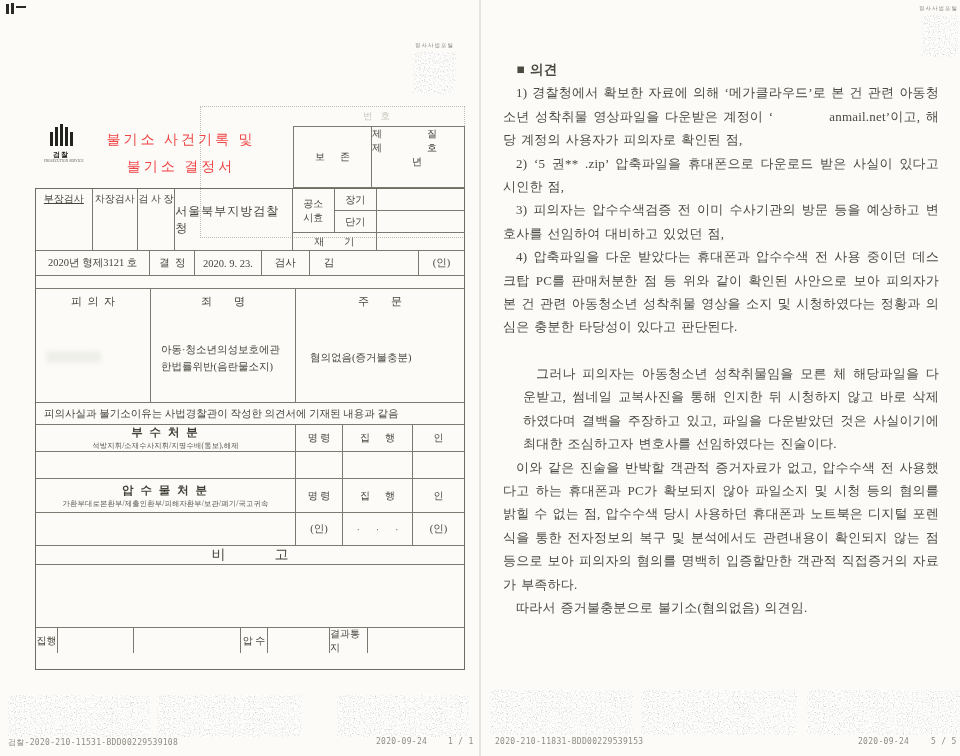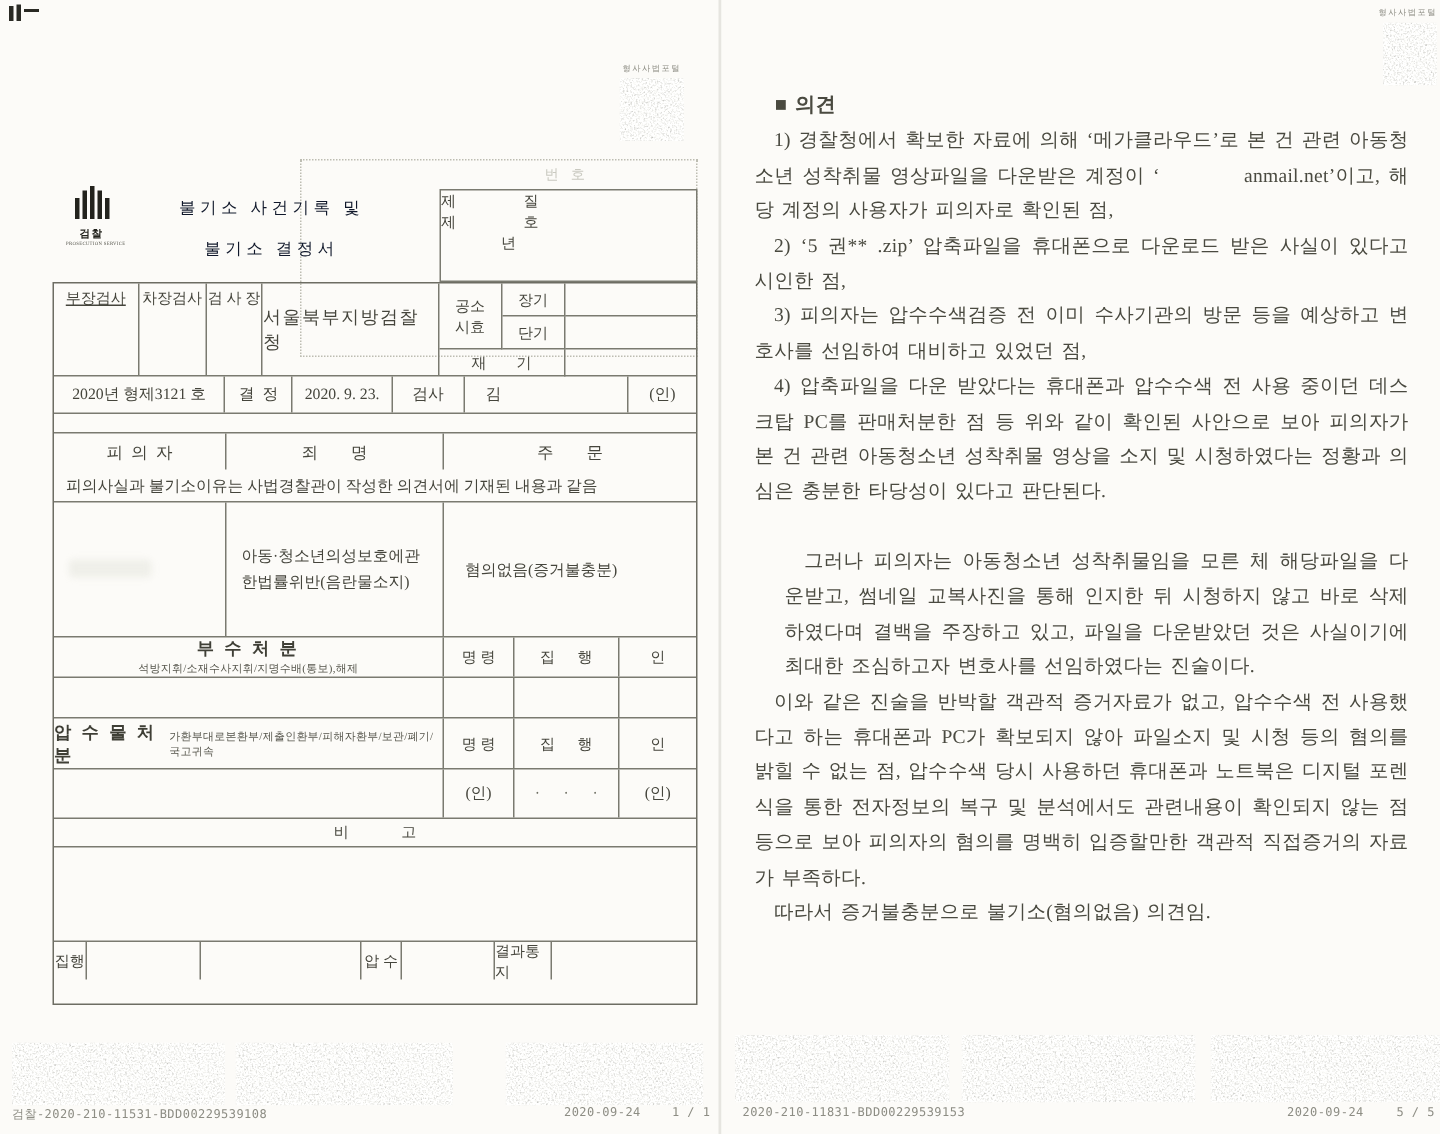--- a/index.html
+++ b/index.html
@@ -16,21 +16,21 @@
   .scribble i{position:absolute;background:#2a2a24;display:block;}
   .noise{position:absolute;overflow:hidden;}
   .noise svg{display:block;width:100%;height:100%;}
   .stamp-label{position:absolute;font-family:"Liberation Sans","DejaVu Sans",sans-serif;
                font-size:5.5px;color:#8a8a80;letter-spacing:1px;white-space:nowrap;}
   .faint-note{position:absolute;color:#c9c9c0;filter:blur(.5px);font-size:9.5px;letter-spacing:8px;}
   .smudge{position:absolute;background:#efefe9;filter:blur(2px);border-radius:3px;}
   
   .logo-kr{font-size:7px;font-weight:bold;color:#23231d;letter-spacing:1px;line-height:7px;text-align:center;}
   .logo-en{font-size:3.2px;color:#55554c;letter-spacing:.2px;line-height:4px;text-align:center;white-space:nowrap;}
-  .doc-title{font-size:11px;letter-spacing:3px;line-height:27px;text-align:center;color:#0f172a;}
+  .doc-title{font-size:14px;letter-spacing:3px;line-height:27px;text-align:center;color:#ef4444;}
   
   .ptable{position:absolute;left:293px;top:126px;width:172px;height:62px;border:1px solid #7a7a70;
           box-sizing:border-box;display:flex;font-size:10px;}
   .ptable .lab{width:78px;border-right:1px solid #7a7a70;display:flex;align-items:center;justify-content:center;box-sizing:border-box;}
   .ptable .rows{flex:1;display:flex;flex-direction:column;}
   .dottedbox{position:absolute;left:200px;top:106px;width:265px;height:132px;border:1px dotted #bdbdb2;box-sizing:border-box;}
   
   .mtable{position:absolute;left:35px;top:188px;width:430px;height:482px;border:1.5px solid #6d6d63;
           box-sizing:border-box;display:flex;flex-direction:column;font-size:10.5px;}
   .mrow{display:flex;box-sizing:border-box;border-bottom:1px solid #7a7a70;}
@@ -96,20 +96,21 @@
       <span class="logo-kr" style="display:block">검찰</span>
       <span class="logo-en" style="display:block">PROSECUTION SERVICE</span>
     </span>
 
     <span class="abs doc-title" style="left:86px;top:126px;width:190px;">
       <span style="display:block">불기소 사건기록 및</span>
       <span style="display:block">불기소 결정서</span>
     </span>
 
     <span class="ptable">
+      <span class="lab pre">보      존</span>
       <span class="rows">
         <span class="pre">제                  질</span>
         <span class="pre">제                  호</span>
         <span class="pre">                년</span>
       </span>
     </span>
 
     <div class="mtable">
 
       <div class="mrow" style="height:62px;">
@@ -144,68 +145,68 @@
       <div class="mrow noborder" style="height:13px;">
         <span class="mc" style="flex:1;"></span>
       </div>
 
       <div class="mrow" style="height:24px;border-bottom:none;">
         <span class="mc pre" style="width:115px;font-size:11px;">피  의  자</span>
         <span class="mc pre" style="width:145px;font-size:11px;">죄        명</span>
         <span class="mc pre" style="flex:1;font-size:11px;">주        문</span>
       </div>
 
-      <div class="mrow noborder" style="height:22px;">
-        <span class="mc left" style="flex:1;padding-left:8px;">피의사실과 불기소이유는 사법경찰관이 작성한 의견서에 기재된 내용과 같음</span>
-      </div>
-
       <div class="mrow" style="height:90px;">
         <span class="mc" style="width:115px;position:relative;">
           <span class="smudge" style="left:10px;top:38px;width:55px;height:12px;"></span>
         </span>
         <span class="mc left" style="width:145px;padding:0 10px;word-break:break-all;line-height:17px;">아동·청소년의성보호에관한법률위반(음란물소지)</span>
         <span class="mc left" style="flex:1;padding-left:14px;">혐의없음(증거불충분)</span>
+      </div>
+
+      <div class="mrow noborder" style="height:22px;">
+        <span class="mc left" style="flex:1;padding-left:8px;">피의사실과 불기소이유는 사법경찰관이 작성한 의견서에 기재된 내용과 같음</span>
       </div>
 
       <div class="mrow" style="height:27px;">
         <span class="mc" style="width:260px;flex-direction:column;">
           <span class="sec-title">부 수 처 분</span>
           <span class="sec-sub">석방지휘/소재수사지휘/지명수배(통보),해제</span>
         </span>
         <span class="mc pre" style="width:47px;font-size:10px;">명 령</span>
         <span class="mc pre" style="width:70px;font-size:10px;">집      행</span>
         <span class="mc" style="flex:1;font-size:10px;">인</span>
       </div>
 
       <div class="mrow" style="height:27px;">
         <span class="mc" style="width:260px;"></span>
         <span class="mc" style="width:47px;"></span>
         <span class="mc" style="width:70px;"></span>
         <span class="mc" style="flex:1;"></span>
       </div>
 
       <div class="mrow" style="height:34px;">
-        <span class="mc" style="width:260px;flex-direction:row;">
+        <span class="mc" style="width:260px;flex-direction:column;">
           <span class="sec-title">압 수 물 처 분</span>
           <span class="sec-sub">가환부대로본환부/제출인환부/피해자환부/보관/폐기/국고귀속</span>
         </span>
         <span class="mc pre" style="width:47px;font-size:10px;">명 령</span>
         <span class="mc pre" style="width:70px;font-size:10px;">집      행</span>
         <span class="mc" style="flex:1;font-size:10px;">인</span>
       </div>
 
       <div class="mrow" style="height:33px;">
         <span class="mc" style="width:260px;"></span>
         <span class="mc" style="width:47px;">(인)</span>
         <span class="mc pre" style="width:70px;color:#6b6b60;">·      ·      ·</span>
         <span class="mc" style="flex:1;">(인)</span>
       </div>
 
       <div class="mrow noborder" style="height:19px;">
-        <span class="mc pre" style="flex:1;font-size:10px;">비              고</span>
+        <span class="mc pre" style="flex:1;font-size:14px;">비              고</span>
       </div>
 
       <div class="mrow noborder" style="height:63px;">
         <span class="mc" style="flex:1;"></span>
       </div>
 
       <div class="mrow" style="height:25px;font-size:10px;">
         <span class="mc" style="width:22px;">집행</span>
         <span class="mc" style="width:76px;"></span>
         <span class="mc pre" style="width:37px;margin-top:40px;">사 건</span>

